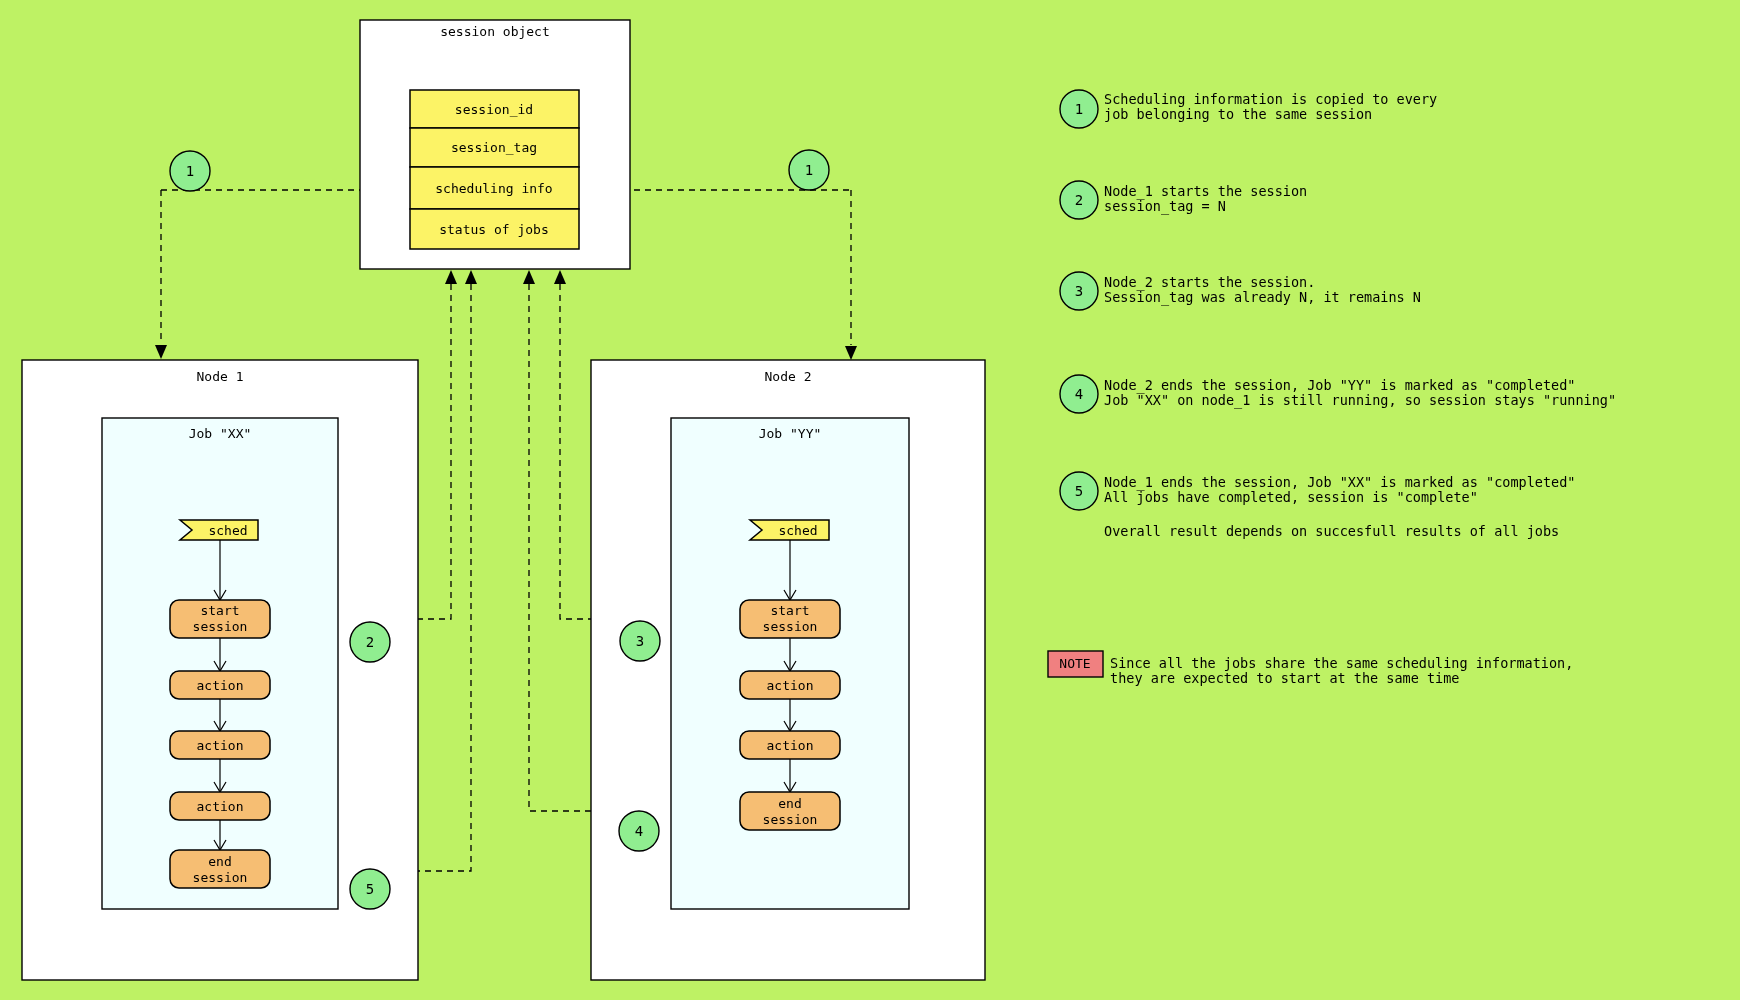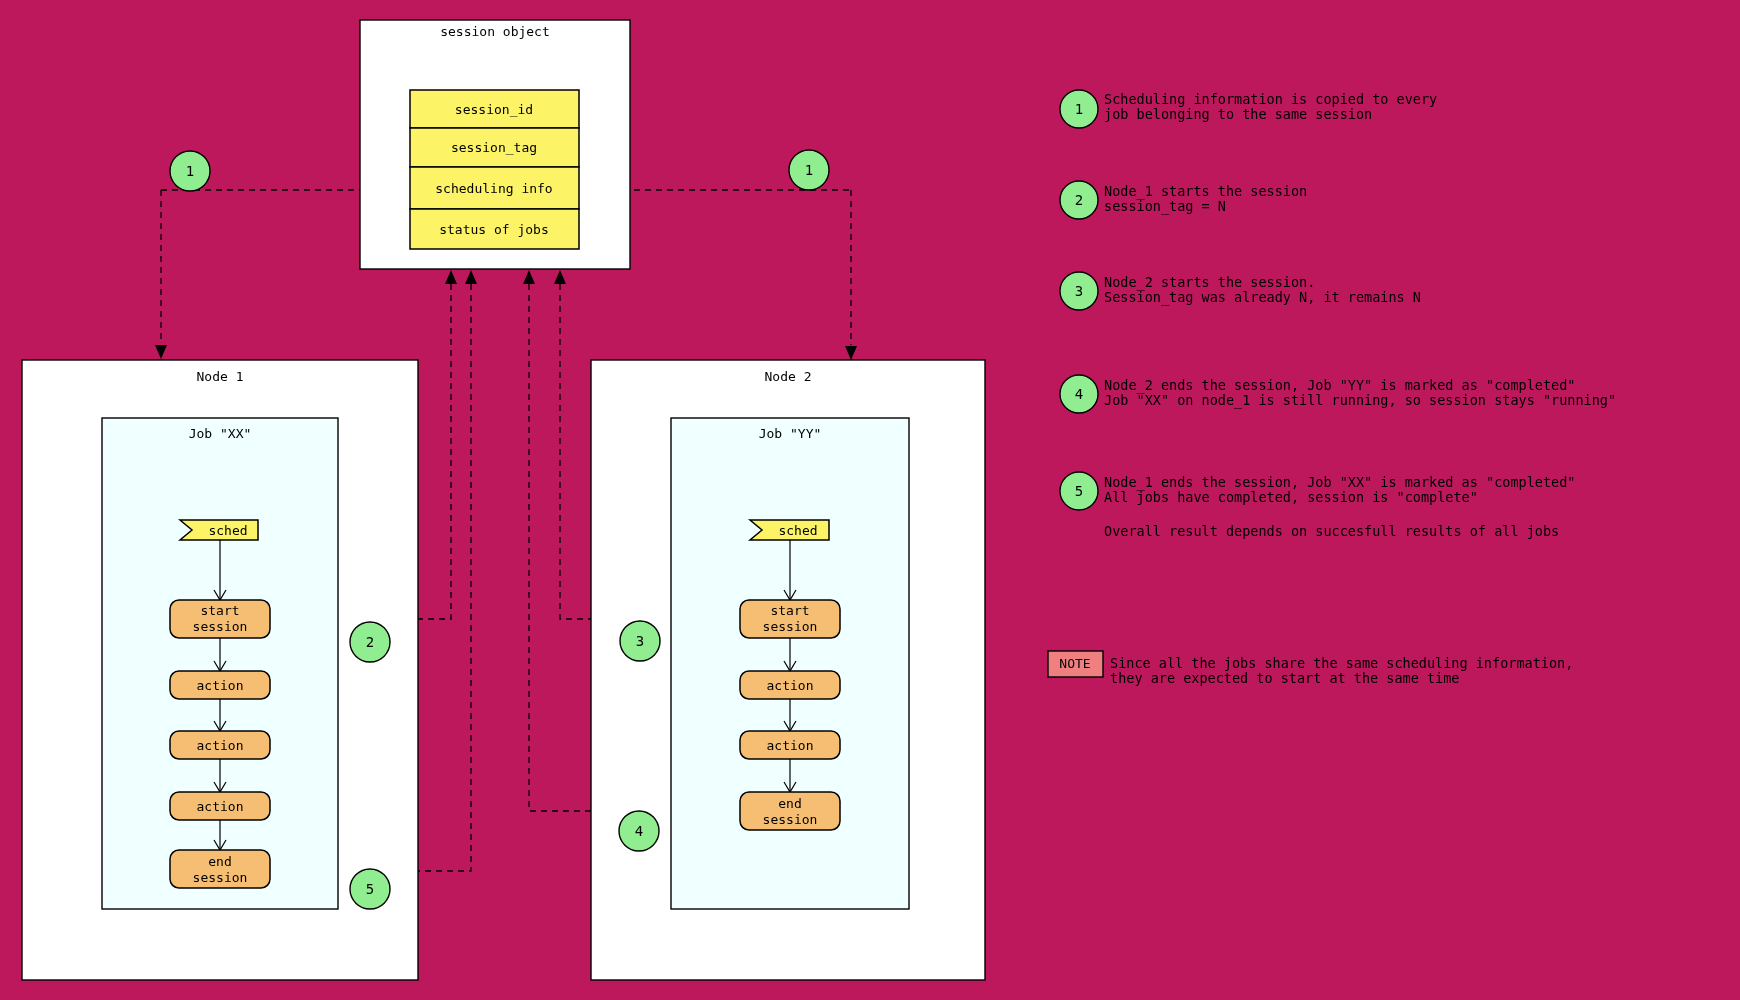--- a/index.html
+++ b/index.html
@@ -1,16 +1,16 @@
 <!DOCTYPE html>
 <html><head>
 <meta charset="utf-8">
 <style>
   html,body{margin:0;padding:0;background:#fff;}
-  #canvas{position:relative;width:1740px;height:1000px;background:#be185d;overflow:hidden;}
+  #canvas{position:relative;width:1740px;height:1000px;background:#bef264;overflow:hidden;}
   svg text{font-family:"DejaVu Sans Mono","Liberation Mono",monospace;font-size:13px;fill:#000;}
   svg .ann{font-size:13.5px;}
   svg .badge-num{font-size:14px;}
   .wbox{fill:#ffffff;stroke:#000;stroke-width:1.4;}
   .ybox{fill:#FCF366;stroke:#000;stroke-width:1.5;}
   .jbox{fill:#F0FFFF;stroke:#000;stroke-width:1.4;}
   .obox{fill:#F6BE73;stroke:#000;stroke-width:1.5;}
   .gcirc{fill:#90EE90;stroke:#000;stroke-width:1.4;}
   .nbox{fill:#F08080;stroke:#000;stroke-width:1.4;}
   .dash{stroke:#000;stroke-width:1.3;fill:none;stroke-dasharray:6 5;}

